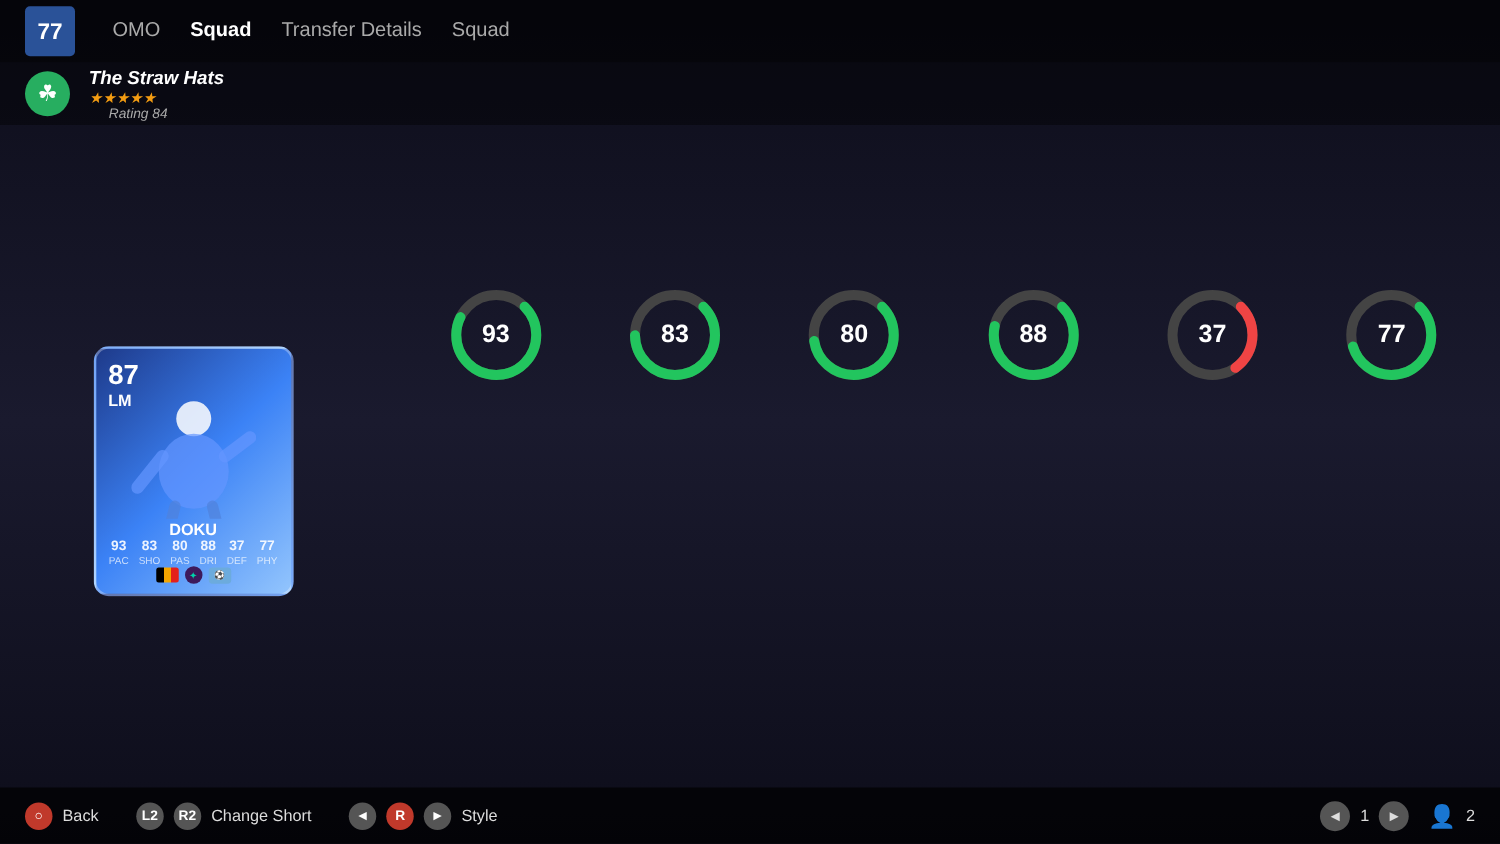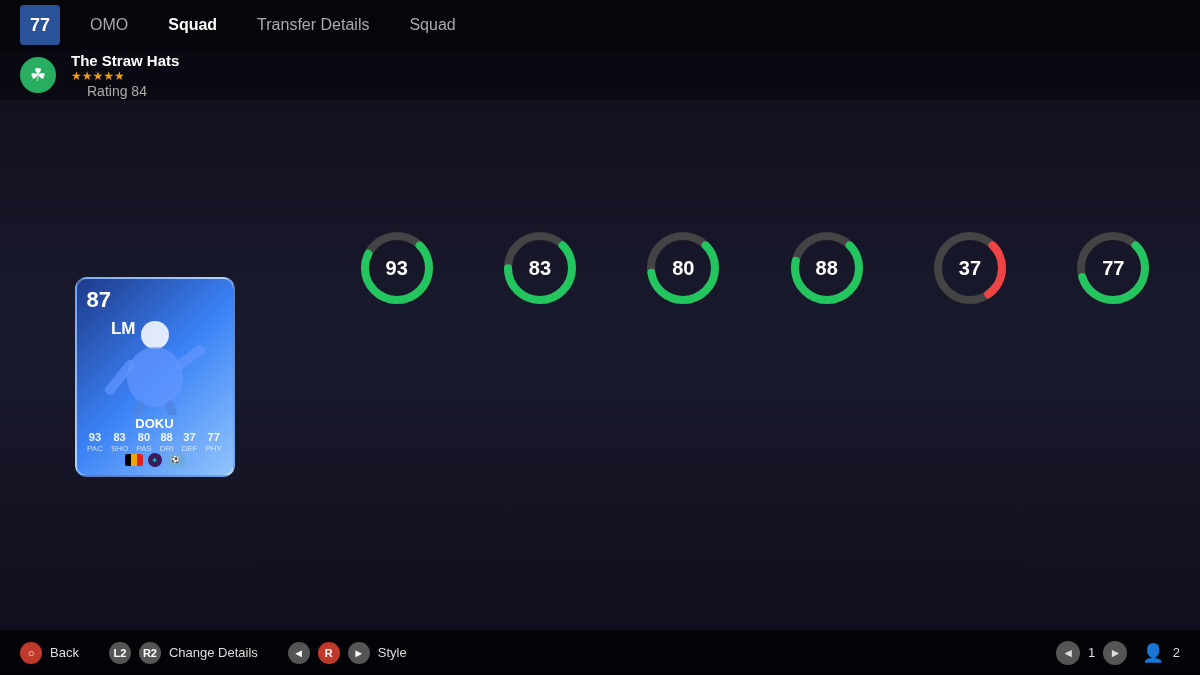--- a/index.html
+++ b/index.html
@@ -38,21 +38,21 @@
       display: flex;
       align-items: center;
       justify-content: center;
       font-weight: bold;
       font-size: 18px;
       color: white;
     }
 
     .nav-items {
       display: flex;
-      gap: 40px;
+      gap: 24px;
       align-items: center;
     }
 
     .nav-item {
       font-size: 16px;
       color: #aaa;
       cursor: pointer;
       font-weight: 500;
     }
 
@@ -76,24 +76,24 @@
       width: 36px;
       height: 36px;
       background: #27ae60;
       border-radius: 50%;
       display: flex;
       align-items: center;
       justify-content: center;
       font-size: 18px;
     }
 
-    .team-info { flex: 1; }
+    .team-info { flex: 1; font-style: italic; }
     .team-name { font-size: 15px; font-weight: 700; color: white; }
     .team-stars { color: #f39c12; font-size: 12px; }
-    .team-rating { font-size: 14px; color: #aaa; padding-left: 16px; }
+    .team-rating { font-size: 11px; color: #aaa; padding-left: 16px; }
 
     
     .tabs {
       display: flex;
       align-items: center;
       border-bottom: 2px solid #333;
       padding: 0;
       gap: 0;
       background: rgba(0,0,0,0.3);
     }
@@ -164,39 +164,38 @@
       flex-direction: column;
       align-items: center;
       justify-content: space-between;
       padding: 10px 8px 8px;
       position: relative;
       border: 2px solid rgba(255,255,255,0.3);
     }
 
     .card-header {
       display: flex;
-      flex-direction: row;
+      flex-direction: column;
       align-items: flex-start;
       width: 100%;
       position: absolute;
       top: 8px;
       left: 10px;
     }
 
     .card-rating {
       font-size: 22px;
       font-weight: 900;
       color: white;
     }
 
     .card-position {
-      font-size: 17px;
+      font-size: 13px;
       font-weight: 700;
       color: white;
-      margin-top: 32px;
     }
 
     .card-player-img {
       width: 120px;
       height: 110px;
       display: flex;
       align-items: center;
       justify-content: center;
       margin-top: 25px;
     }
@@ -996,21 +995,21 @@
 </div>
 
 <div class="bottom-bar">
   <div class="bottom-btn">
     <div class="btn-icon circle">○</div>
     <span>Back</span>
   </div>
   <div class="bottom-btn">
     <div class="btn-icon l2">L2</div>
     <div class="btn-icon r2">R2</div>
-    <span>Change Details</span>
+    <span>Change Short</span>
   </div>
   <div class="bottom-btn">
     <div class="btn-icon">◄</div>
     <div class="btn-icon r">R</div>
     <div class="btn-icon">►</div>
     <span>Style</span>
   </div>
   <div class="spacer"></div>
   <div class="bottom-right">
     <div class="pagination">

